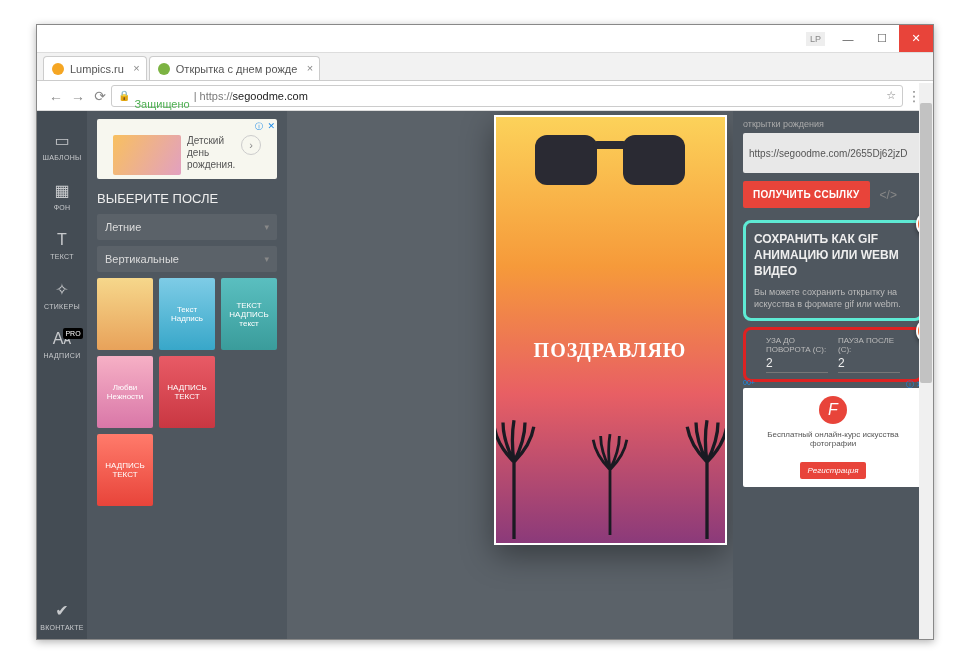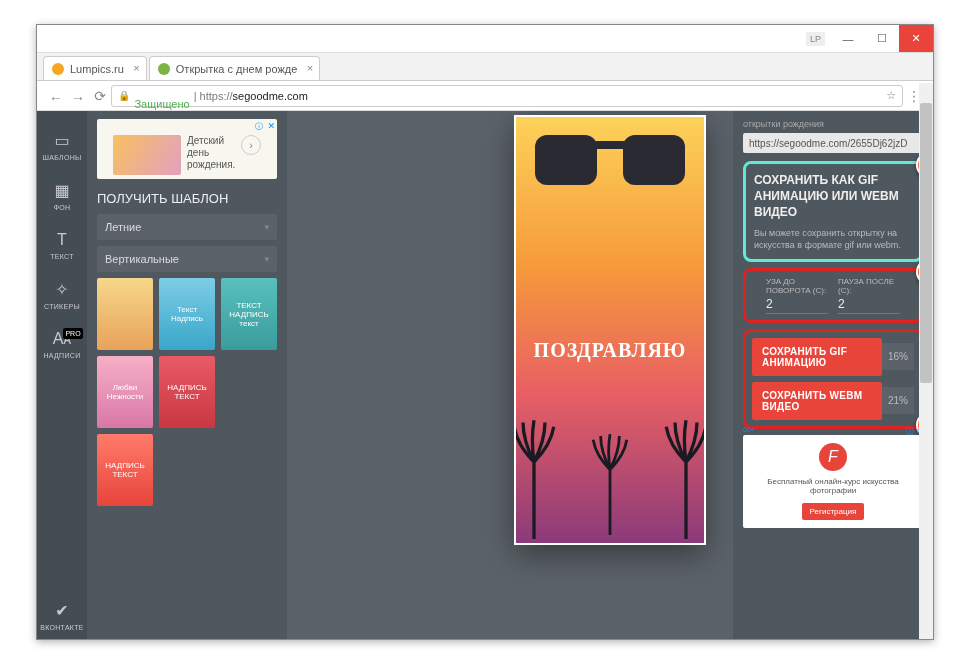--- a/index.html
+++ b/index.html
@@ -49,56 +49,56 @@
 .t4 { background:linear-gradient(#f6b0c5,#d977a8); }
 .t5 { background:linear-gradient(#fcd69c,#f9b25a); }
 .t6 { background:linear-gradient(#e85b66,#c93742); }
 .t7 { background:linear-gradient(#ff7b6b,#e8443a); grid-column:1; }
 .canvas { flex:1; background:#5b6269; display:flex; flex-direction:column; }
 .tabsrow { height:30px; display:flex; align-items:center; padding-left:12px; }
 .ctab { font-size:11px; color:#ddd; padding:8px 12px; }
 .ctab.active { background:#4f575f; }
 .ctab-send { margin-left:auto; font-size:10px; color:#ddd; padding:8px 12px; display:flex; align-items:center; gap:4px; }
 .stage { flex:1; display:flex; justify-content:center; align-items:flex-start; padding-top:4px; position:relative; overflow:hidden; }
-.card { width:192px; height:430px; background:linear-gradient(180deg,#fcd25a 0%,#f69a3a 35%,#e85f64 65%,#8b3a7a 100%); position:relative; border:2px solid #fff; box-shadow:0 10px 30px rgba(0,0,0,.4); overflow:hidden; }
+.card { width:233px; height:430px; background:linear-gradient(180deg,#fcd25a 0%,#f69a3a 35%,#e85f64 65%,#8b3a7a 100%); position:relative; border:2px solid #fff; box-shadow:0 10px 30px rgba(0,0,0,.4); overflow:hidden; }
 .sunglasses { position:absolute; top:18px; left:50%; transform:translateX(-50%); width:150px; height:58px; }
 .lens { position:absolute; width:62px; height:50px; background:#2a2a33; border-radius:12px; }
 .lens.l { left:0; }
 .lens.r { right:0; }
 .bridge { position:absolute; top:6px; left:58px; width:34px; height:8px; background:#2a2a33; border-radius:4px; }
 .palm { position:absolute; bottom:0; width:44px; height:140px; }
 .palm svg { width:100%; height:100%; }
 .palm.l { left:-4px; }
 .palm.c { left:50%; transform:translateX(-50%) scale(.85); bottom:-6px; }
 .palm.r { right:-4px; }
 .card .line1 { position:absolute; top:52%; left:0; right:0; text-align:center; color:#fff; font-size:20px; font-weight:bold; letter-spacing:1px; font-family:Georgia,serif; }
 .card .line2 { position:absolute; top:62%; left:0; right:0; text-align:center; color:#fff; font-size:12px; letter-spacing:2px; }
 
 .rside { position:absolute; top:0; right:0; width:200px; bottom:0; background:#4f575f; color:#ddd; padding:8px 10px; font-size:11px; overflow:hidden; }
 .rside .sm { font-size:9px; color:#aaa; margin-bottom:4px; }
-.urlbox { height:20px; background:#e8e8e8; color:#555; border-radius:2px; display:flex; align-items:center; padding:0 6px; font-size:10px; margin-bottom:8px; white-space:nowrap; overflow:hidden; }
+.urlbox { height:40px; background:#e8e8e8; color:#555; border-radius:2px; display:flex; align-items:center; padding:0 6px; font-size:10px; margin-bottom:8px; white-space:nowrap; overflow:hidden; }
 .btn-red { background:#e8443a; color:#fff; font-size:10px; font-weight:bold; padding:8px 10px; border-radius:2px; display:inline-block; letter-spacing:.3px; }
 .linkrow { display:flex; align-items:center; gap:10px; margin-bottom:12px; }
 .linkrow .code { color:#888; font-size:12px; }
 .box1 { border:3px solid #5eead4; border-radius:8px; padding:8px; margin-bottom:6px; position:relative; }
 .box1 h4 { font-size:12px; color:#eee; font-weight:bold; line-height:1.35; margin-bottom:6px; }
 .box1 p { font-size:9px; color:#bbb; line-height:1.35; }
 .box2 { border:3px solid #d22; border-radius:8px; padding:6px 20px; display:flex; gap:10px; margin-bottom:6px; position:relative; }
 .box2 .col { flex:1; font-size:8px; color:#bbb; }
 .box2 .val { font-size:12px; color:#eee; border-bottom:1px solid #777; padding-bottom:2px; margin-top:2px; }
 .box3 { border:3px solid #d22; border-radius:8px; padding:6px; position:relative; }
 .box3 .row { display:flex; align-items:center; margin-bottom:6px; }
 .box3 .pct { margin-left:auto; font-size:10px; color:#bbb; background:#5b6269; padding:8px 6px; }
 .numbadge { position:absolute; width:26px; height:26px; border-radius:50%; background:radial-gradient(circle at 35% 30%,#ff8a3a,#d9331a); border:2px solid #fff; color:#fff; font-weight:bold; font-size:14px; display:flex; align-items:center; justify-content:center; box-shadow:0 2px 4px rgba(0,0,0,.4); }
 .nb1 { top:-12px; right:-22px; }
 .nb2 { top:-12px; right:-22px; }
 .nb3 { bottom:-12px; right:-22px; }
 .promo { margin-top:6px; background:#fff; border-radius:2px; padding:8px; text-align:center; color:#555; font-size:8px; position:relative; }
 .promo .plogo { width:28px; height:28px; border-radius:50%; background:#e8443a; color:#fff; font-style:italic; font-size:16px; display:flex; align-items:center; justify-content:center; margin:0 auto 6px; }
-.promo .pbtn { background:#e8443a; color:#fff; font-size:8px; padding:4px 8px; border-radius:2px; display:inline-block; margin-top:8px; }
+.promo .pbtn { background:#e8443a; color:#fff; font-size:8px; padding:4px 8px; border-radius:2px; display:inline-block; margin-top:14px;font-style:italic; }
 .promo .pinfo { position:absolute; top:-9px; left:0; font-size:7px; color:#1e8ae6; }
 .promo .px { position:absolute; top:-9px; right:0; font-size:8px; color:#1e8ae6; }
 .vscroll { position:absolute; right:0; top:58px; bottom:0; width:14px; background:#f0f0f0; }
 .vthumb { position:absolute; top:20px; width:12px; left:1px; height:280px; background:#c2c2c2; border-radius:2px; }
 </style>
 </head>
 <body>
 
 <div class="window">
   <div class="titlebar">
@@ -165,21 +165,21 @@
     </div>
 
     <div class="panel">
       <div class="ad">
         <div class="ad-img"></div>
         <div class="ad-txt"><span>Детский</span><br><span>день</span><br><span>рождения.</span></div>
         <div class="ad-arrow">›</div>
         <span class="ad-adchoice">ⓘ</span>
         <span class="ad-close">✕</span>
       </div>
-      <h3>ПОЛУЧИТЬ ШАБЛОН</h3>
+      <h3>ВЫБЕРИТЕ ПОСЛЕ</h3>
       <div class="sel">
           <span>Летние</span>
           <span class="caret">▾</span>
         </div>
       <div class="sel">
           <span>Вертикальные</span>
           <span class="caret">▾</span>
         </div>
       <div class="thumbs">
         <div class="thumb t1"></div>
@@ -213,47 +213,40 @@
                 <path d="M20 120V50M20 50C10 40 4 30 2 18M20 50C30 40 36 30 38 18M20 50C14 38 10 26 10 14M20 50C26 38 30 26 30 14M20 50C18 36 18 24 20 12" stroke="#1a1a22" stroke-width="3" fill="none"></path>
               </svg></div>
           <div class="palm r"><svg viewBox="0 0 40 120">
                 <path d="M20 120V50M20 50C10 40 4 30 2 18M20 50C30 40 36 30 38 18M20 50C14 38 10 26 10 14M20 50C26 38 30 26 30 14M20 50C18 36 18 24 20 12" stroke="#1a1a22" stroke-width="3" fill="none"></path>
               </svg></div>
         </div>
 
         <div class="rside">
           <div class="sm">открытки рождения</div>
           <div class="urlbox">https://segoodme.com/2655Dj62jzD</div>
+          <div class="linkrow">
+            <span class="btn-red">ПОЛУЧИТЬ ССЫЛКУ</span>
+            <span class="code">&lt;/&gt;</span>
+          </div>
           <div class="box1">
             <div class="numbadge nb1">1</div>
             <h4>СОХРАНИТЬ КАК GIF АНИМАЦИЮ ИЛИ WEBM ВИДЕО</h4>
             <p>Вы можете сохранить открытку на искусства в формате gif или webm.</p>
           </div>
           <div class="box2">
             <div class="numbadge nb2">2</div>
             <div class="col">
                 <div>УЗА ДО ПОВОРОТА (С):</div>
                 <div class="val">2</div>
               </div>
             <div class="col">
                 <div>ПАУЗА ПОСЛЕ (С):</div>
                 <div class="val">2</div>
               </div>
           </div>
-          <div class="box3">
-            <div class="numbadge nb3">3</div>
-            <div class="row">
-                <span class="btn-red">СОХРАНИТЬ GIF АНИМАЦИЮ</span>
-                <span class="pct">16%</span>
-              </div>
-            <div class="row" style="margin-bottom:0;">
-                <span class="btn-red">СОХРАНИТЬ WEBM ВИДЕО</span>
-                <span class="pct">21%</span>
-              </div>
-          </div>
           <div class="promo">
             <span class="pinfo">00+</span>
             <span class="px">ⓘ ✕</span>
             <div class="plogo">F</div>
             <div>Бесплатный онлайн-курс искусства фотографии</div>
             <span class="pbtn">Регистрация</span>
           </div>
         </div>
       </div>
     </div>

